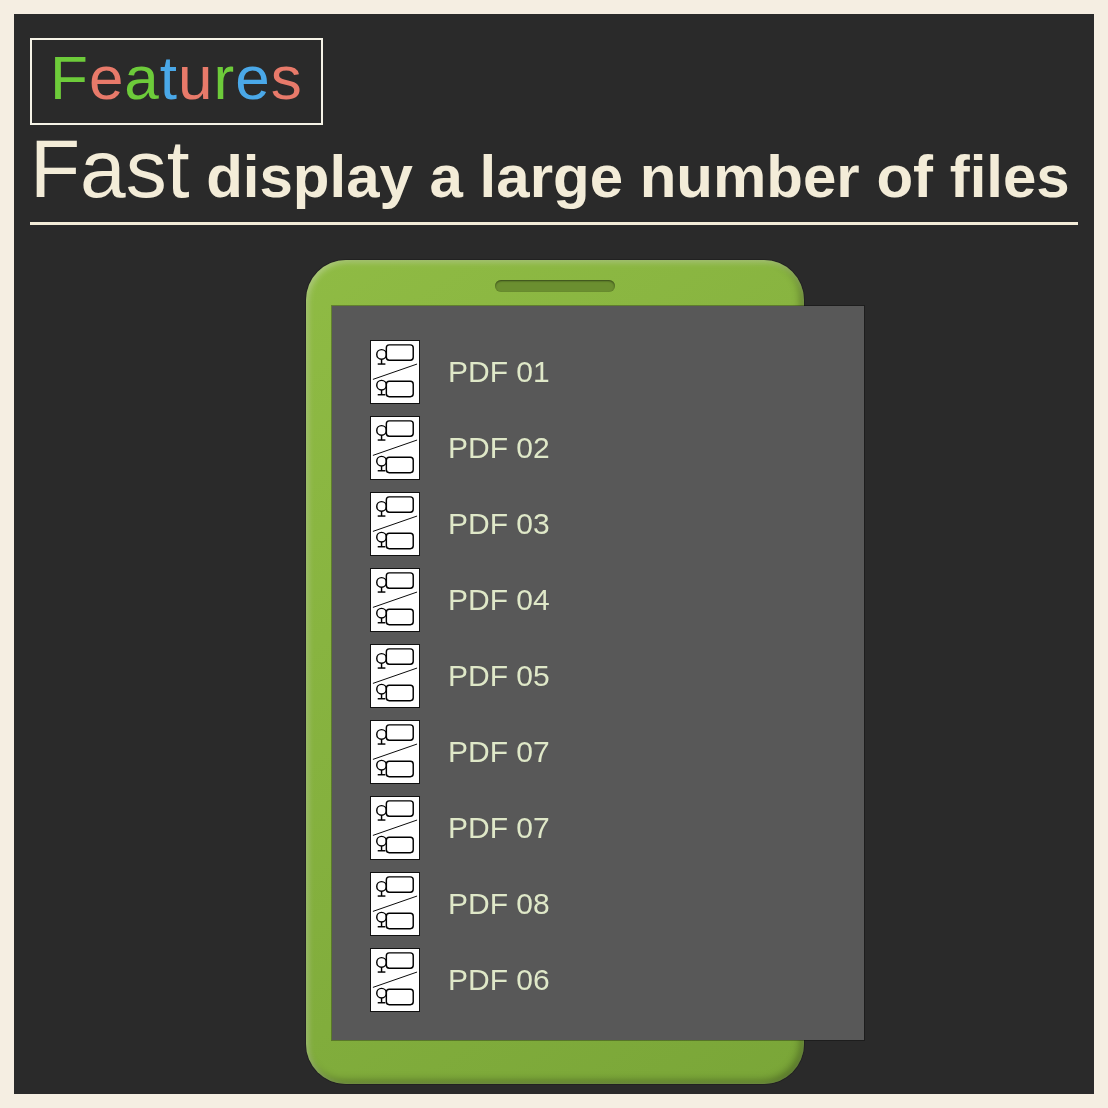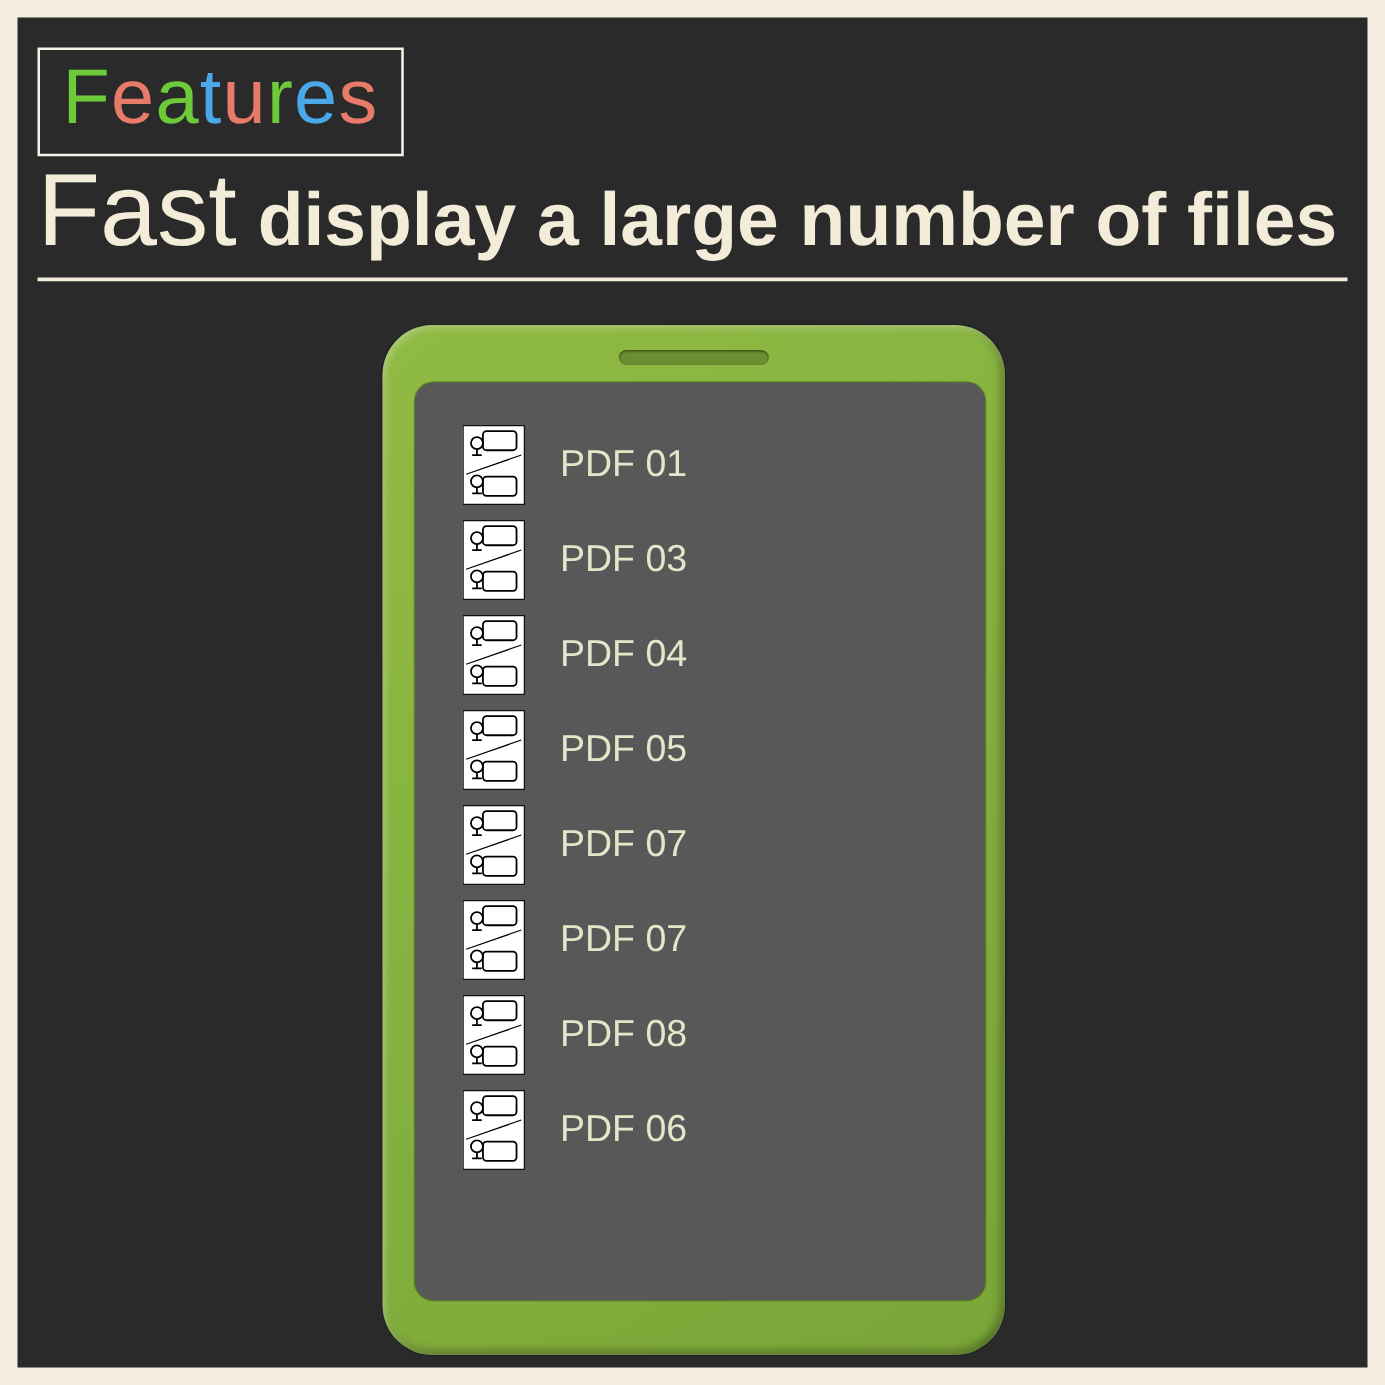--- a/index.html
+++ b/index.html
@@ -58,25 +58,24 @@
     position: absolute;
     left: 50%; top: 20px; transform: translateX(-50%);
     width: 120px; height: 12px;
     background: #6b8f30;
     border-radius: 6px;
     box-shadow: inset 0 1px 2px rgba(0,0,0,0.5);
   }
   .screen {
     position: absolute;
     left: 26px; top: 46px;
-    width: 456px; height: 734px;
+    width: 532px; height: 734px;
     background: #585858;
     box-shadow: 0 0 0 1px rgba(0,0,0,0.3);
     padding: 28px 20px 20px 38px;
-    border-radius: 15px;
   }
   .file-row {
     display: flex;
     align-items: center;
     height: 76px;
   }
   .thumb {
     width: 50px; height: 64px;
     background: #ffffff;
     border: 1px solid #111;
@@ -132,20 +131,36 @@
   <rect x="16" y="4" width="28" height="16" rx="3" fill="none" stroke="#000" stroke-width="1.5"></rect>
   <circle cx="11" cy="14" r="5" fill="none" stroke="#000" stroke-width="1.5"></circle>
   <line x1="11" y1="19" x2="11" y2="24" stroke="#000" stroke-width="1.5"></line>
   <line x1="7" y1="24" x2="15" y2="24" stroke="#000" stroke-width="1.5"></line>
   <rect x="16" y="42" width="28" height="16" rx="3" fill="none" stroke="#000" stroke-width="1.5"></rect>
   <circle cx="11" cy="46" r="5" fill="none" stroke="#000" stroke-width="1.5"></circle>
   <line x1="11" y1="51" x2="11" y2="56" stroke="#000" stroke-width="1.5"></line>
   <line x1="7" y1="56" x2="15" y2="56" stroke="#000" stroke-width="1.5"></line>
 </svg>
           </div>
+          <div class="file-label">PDF 02</div>
+        </div>
+        <div class="file-row">
+          <div class="thumb">
+<svg viewBox="0 0 50 64" xmlns="http://www.w3.org/2000/svg">
+  <line x1="2" y1="40" x2="48" y2="24" stroke="#000" stroke-width="1"></line>
+  <rect x="16" y="4" width="28" height="16" rx="3" fill="none" stroke="#000" stroke-width="1.5"></rect>
+  <circle cx="11" cy="14" r="5" fill="none" stroke="#000" stroke-width="1.5"></circle>
+  <line x1="11" y1="19" x2="11" y2="24" stroke="#000" stroke-width="1.5"></line>
+  <line x1="7" y1="24" x2="15" y2="24" stroke="#000" stroke-width="1.5"></line>
+  <rect x="16" y="42" width="28" height="16" rx="3" fill="none" stroke="#000" stroke-width="1.5"></rect>
+  <circle cx="11" cy="46" r="5" fill="none" stroke="#000" stroke-width="1.5"></circle>
+  <line x1="11" y1="51" x2="11" y2="56" stroke="#000" stroke-width="1.5"></line>
+  <line x1="7" y1="56" x2="15" y2="56" stroke="#000" stroke-width="1.5"></line>
+</svg>
+          </div>
           <div class="file-label">PDF 03</div>
         </div>
         <div class="file-row">
           <div class="thumb">
 <svg viewBox="0 0 50 64" xmlns="http://www.w3.org/2000/svg">
   <line x1="2" y1="40" x2="48" y2="24" stroke="#000" stroke-width="1"></line>
   <rect x="16" y="4" width="28" height="16" rx="3" fill="none" stroke="#000" stroke-width="1.5"></rect>
   <circle cx="11" cy="14" r="5" fill="none" stroke="#000" stroke-width="1.5"></circle>
   <line x1="11" y1="19" x2="11" y2="24" stroke="#000" stroke-width="1.5"></line>
   <line x1="7" y1="24" x2="15" y2="24" stroke="#000" stroke-width="1.5"></line>

